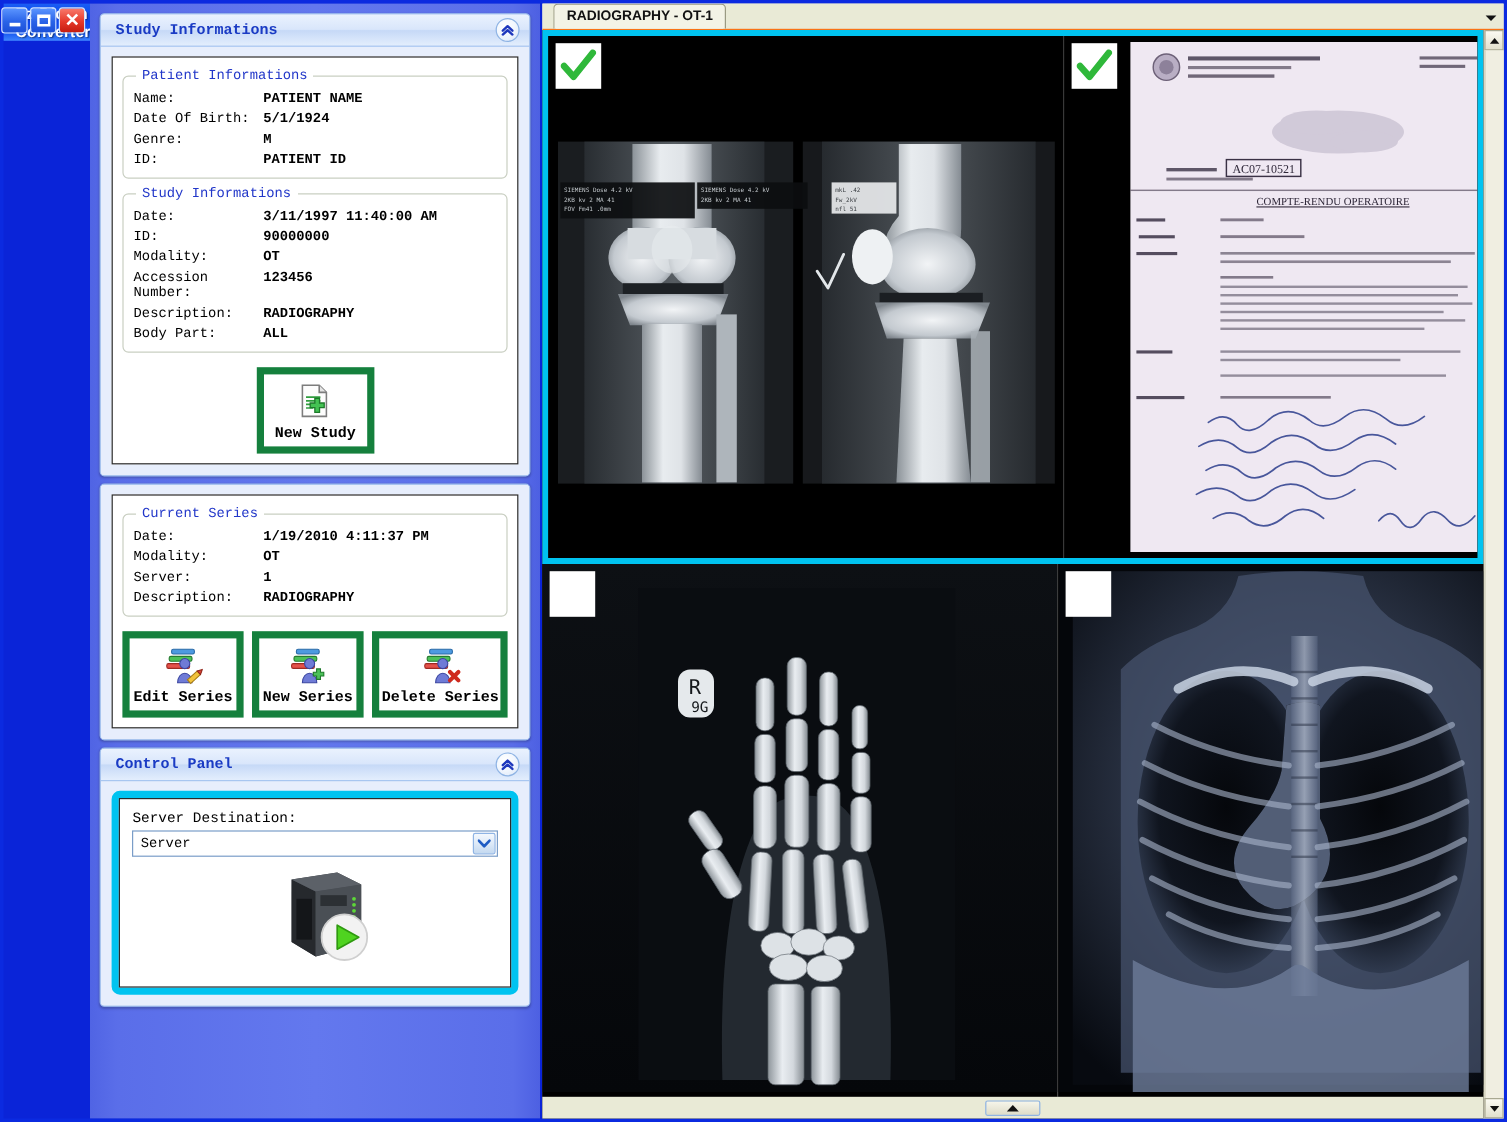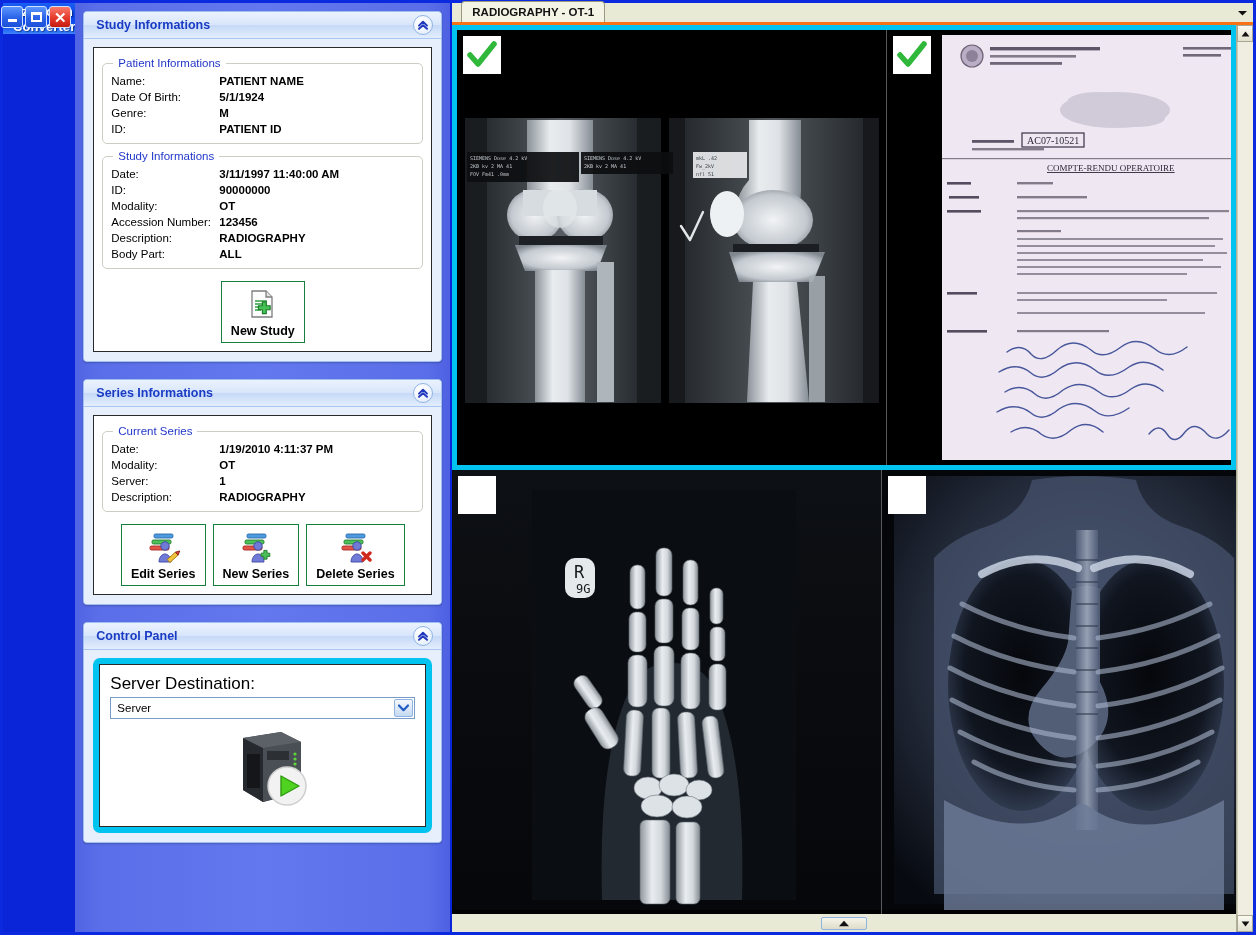--- a/index.html
+++ b/index.html
@@ -56,23 +56,24 @@
     border-right: 2px solid #0a24d8;
     padding: 8px 8px 0 8px;
     overflow: hidden;
     position: relative;
   }
 
   .panel {
     background: #dee8fb;
     border: 1px solid #9fc0ee;
     border-radius: 4px;
-    margin-bottom: 17px;
+    margin-bottom: 6px;
     overflow: hidden;
     box-shadow: 0 1px 2px rgba(0,0,0,.22);
+    font-family: Liberation Mono, monospace;
   }
   .panel-header {
     height: 27px;
     background: linear-gradient(to bottom, #eaf2fe 0%, #d9e6fb 48%, #c6d9f7 52%, #e3eefd 100%);
     border-bottom: 1px solid #a8c6f0;
     display: flex; align-items: center;
     padding: 0 6px 0 12px;
     position: relative;
   }
   .panel-title {
@@ -103,56 +104,56 @@
   .row { display: flex; align-items: baseline; padding: 2px 0; }
   .row .lbl {
     flex: 0 0 108px; color: #000; font-size: 11.5px;
   }
   .row .val { color: #000; font-size: 11.5px; font-weight: bold; text-align: center; }
 
   
   .btn-row { display: flex; justify-content: center; gap: 9px; margin-top: 12px; }
   .btn-row.wide { gap: 7px; }
   .icobtn {
-    border: 1px solid #15803d;
+    border: 6px solid #15803d;
     background: #ffffff;
     padding: 5px 9px 4px 9px;
     display: flex; flex-direction: column; align-items: center;
     min-width: 74px;
   }
   .icobtn .ico { height: 36px; display: flex; align-items: center; justify-content: center; }
   .icobtn .cap { font-size: 12.5px; font-weight: bold; color: #000; margin-top: 1px; white-space: nowrap; }
 
   
   .cyan-frame {
     border: 4px solid #00c3f0; border-radius: 7px; padding: 2px; background: #00c3f0;
   }
   .cyan-inner { background: #fff; border: 1px solid #2a2a2a; padding: 9px 10px 10px 10px; }
-  .cp-label { font-size: 17px; color: #000; margin-bottom: 3px; }
+  .cp-label { font-size: 12px; color: #000; margin-bottom: 3px; }
   .combo {
     height: 22px; background: #fff; border: 1px solid #7a9dc8;
     display: flex; align-items: center; position: relative;
     padding-left: 6px; font-size: 11.5px;
   }
   .combo-arrow {
     position: absolute; right: 1px; top: 1px; width: 19px; height: 18px;
     background: linear-gradient(to bottom, #f4f8fd, #dbe8f7 55%, #c4d9f0);
     border: 1px solid #8fb4e4; border-radius: 2px;
     display: flex; align-items: center; justify-content: center;
   }
   .send-area { display: flex; flex-direction: column; align-items: center; padding-top: 7px; }
   .send-caption { font-size: 23px; color: #111; margin-top: 1px; letter-spacing: -.2px; }
 
   
   .viewer { flex: 1; display: flex; flex-direction: column; min-width: 0; background: #e9ead6; position: relative; }
   .tabstrip {
     height: 22px; flex: 0 0 22px;
     background: #e9ead6;
     display: flex; align-items: flex-end; position: relative;
-    border-bottom: 3px solid #f97316;
+    border-bottom: 1px solid #f97316;
   }
   .tab {
     height: 21px; margin-left: 9px;
     background: #f3f3e6;
     border: 1px solid #9a9a82; border-bottom: none;
     border-radius: 4px 4px 0 0;
     display: flex; align-items: center; padding: 0 10px;
     font-size: 11.5px; font-weight: bold; color: #111;
   }
   .tab-scroll {
@@ -297,29 +298,20 @@
                   </svg>
                 </span>
                 <span class="cap">New Study</span>
               </div>
             </div>
           </div>
         </div>
       </div>
 
       <div class="panel">
-        <div class="panel-header">
-          <span class="panel-title">Series Informations</span>
-          <div class="chevron-btn">
-            <svg width="12" height="12" viewBox="0 0 12 12">
-              <path d="M2 6.6 L6 2.8 L10 6.6" fill="none" stroke="#1f38bd" stroke-width="2" stroke-linecap="round" stroke-linejoin="round"></path>
-              <path d="M2 9.8 L6 6.2 L10 9.8" fill="none" stroke="#1f38bd" stroke-width="2" stroke-linecap="round" stroke-linejoin="round"></path>
-            </svg>
-          </div>
-        </div>
         <div class="panel-body">
           <div class="white-box">
             <fieldset class="fgroup">
               <legend>Current Series</legend>
               <div class="row">
                 <span class="lbl">Date:</span>
                 <span class="val">1/19/2010 4:11:37 PM</span>
               </div>
               <div class="row">
                 <span class="lbl">Modality:</span>

